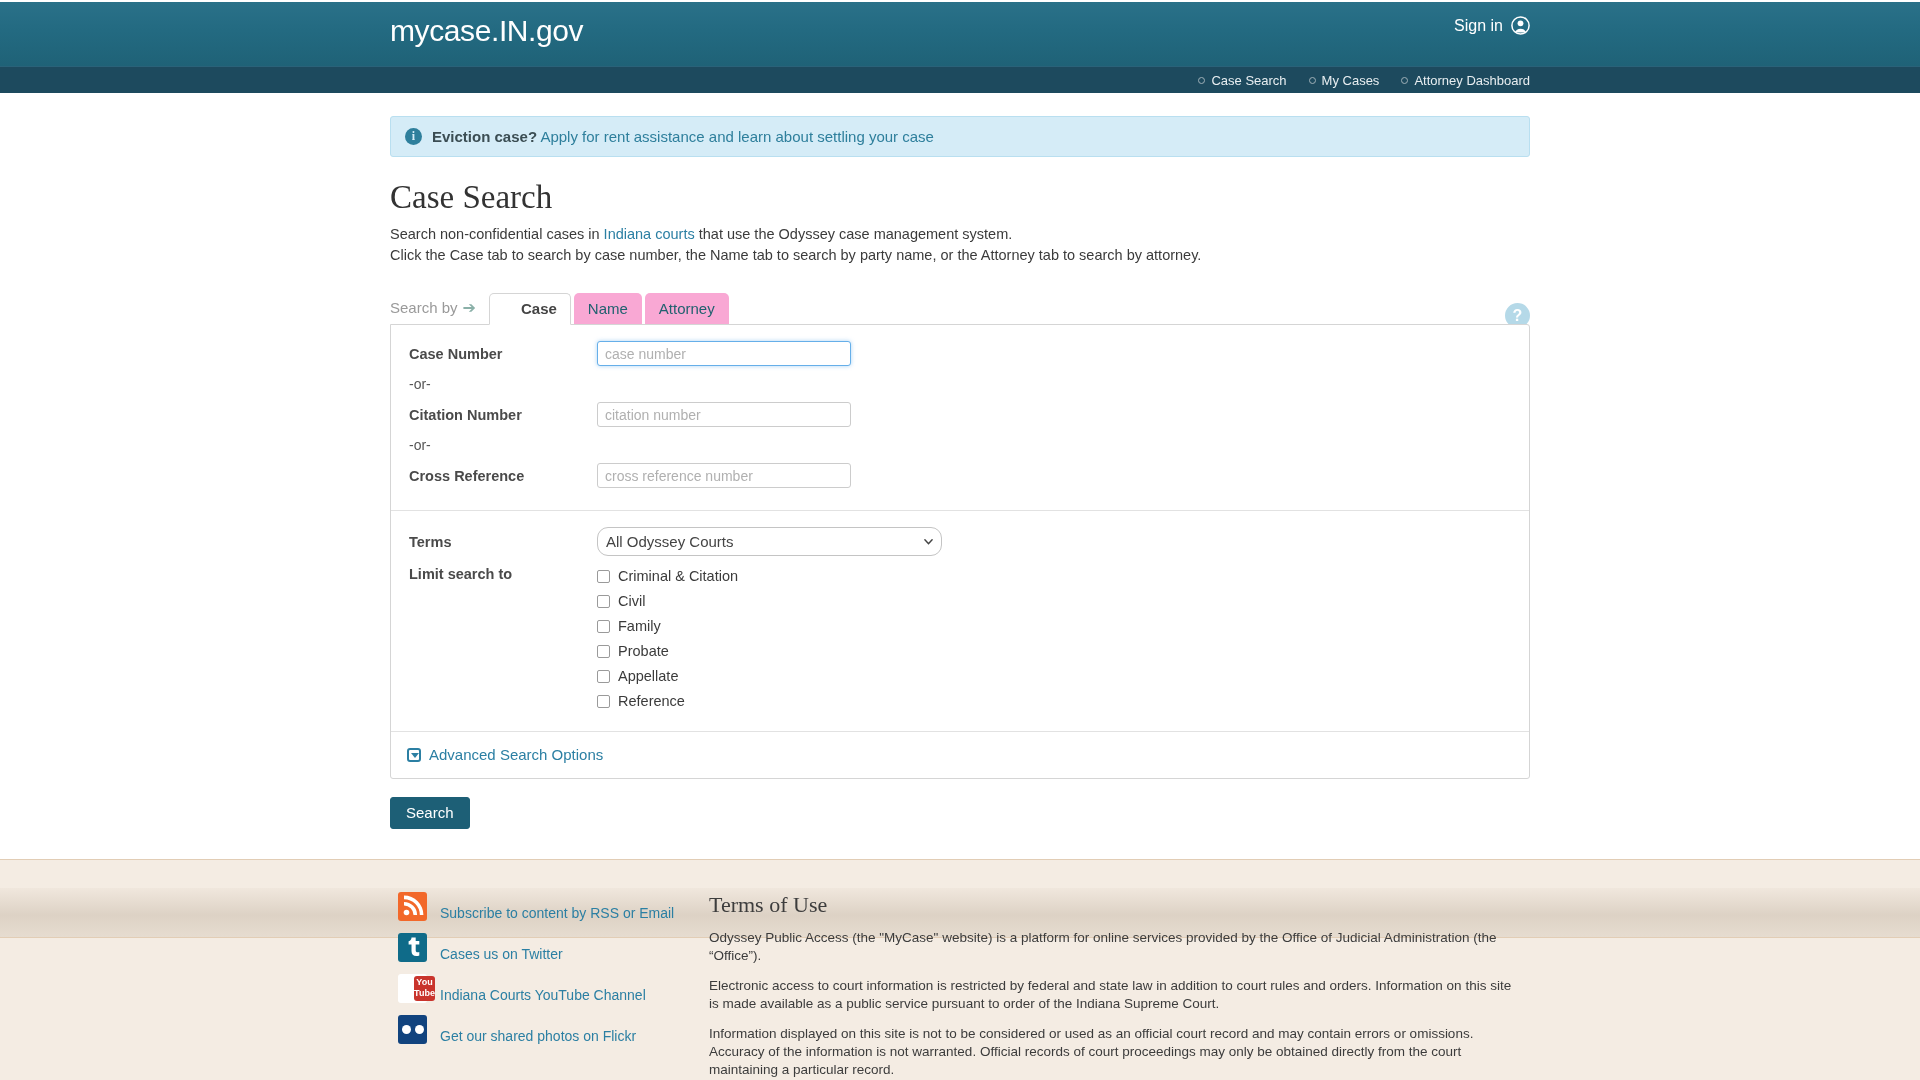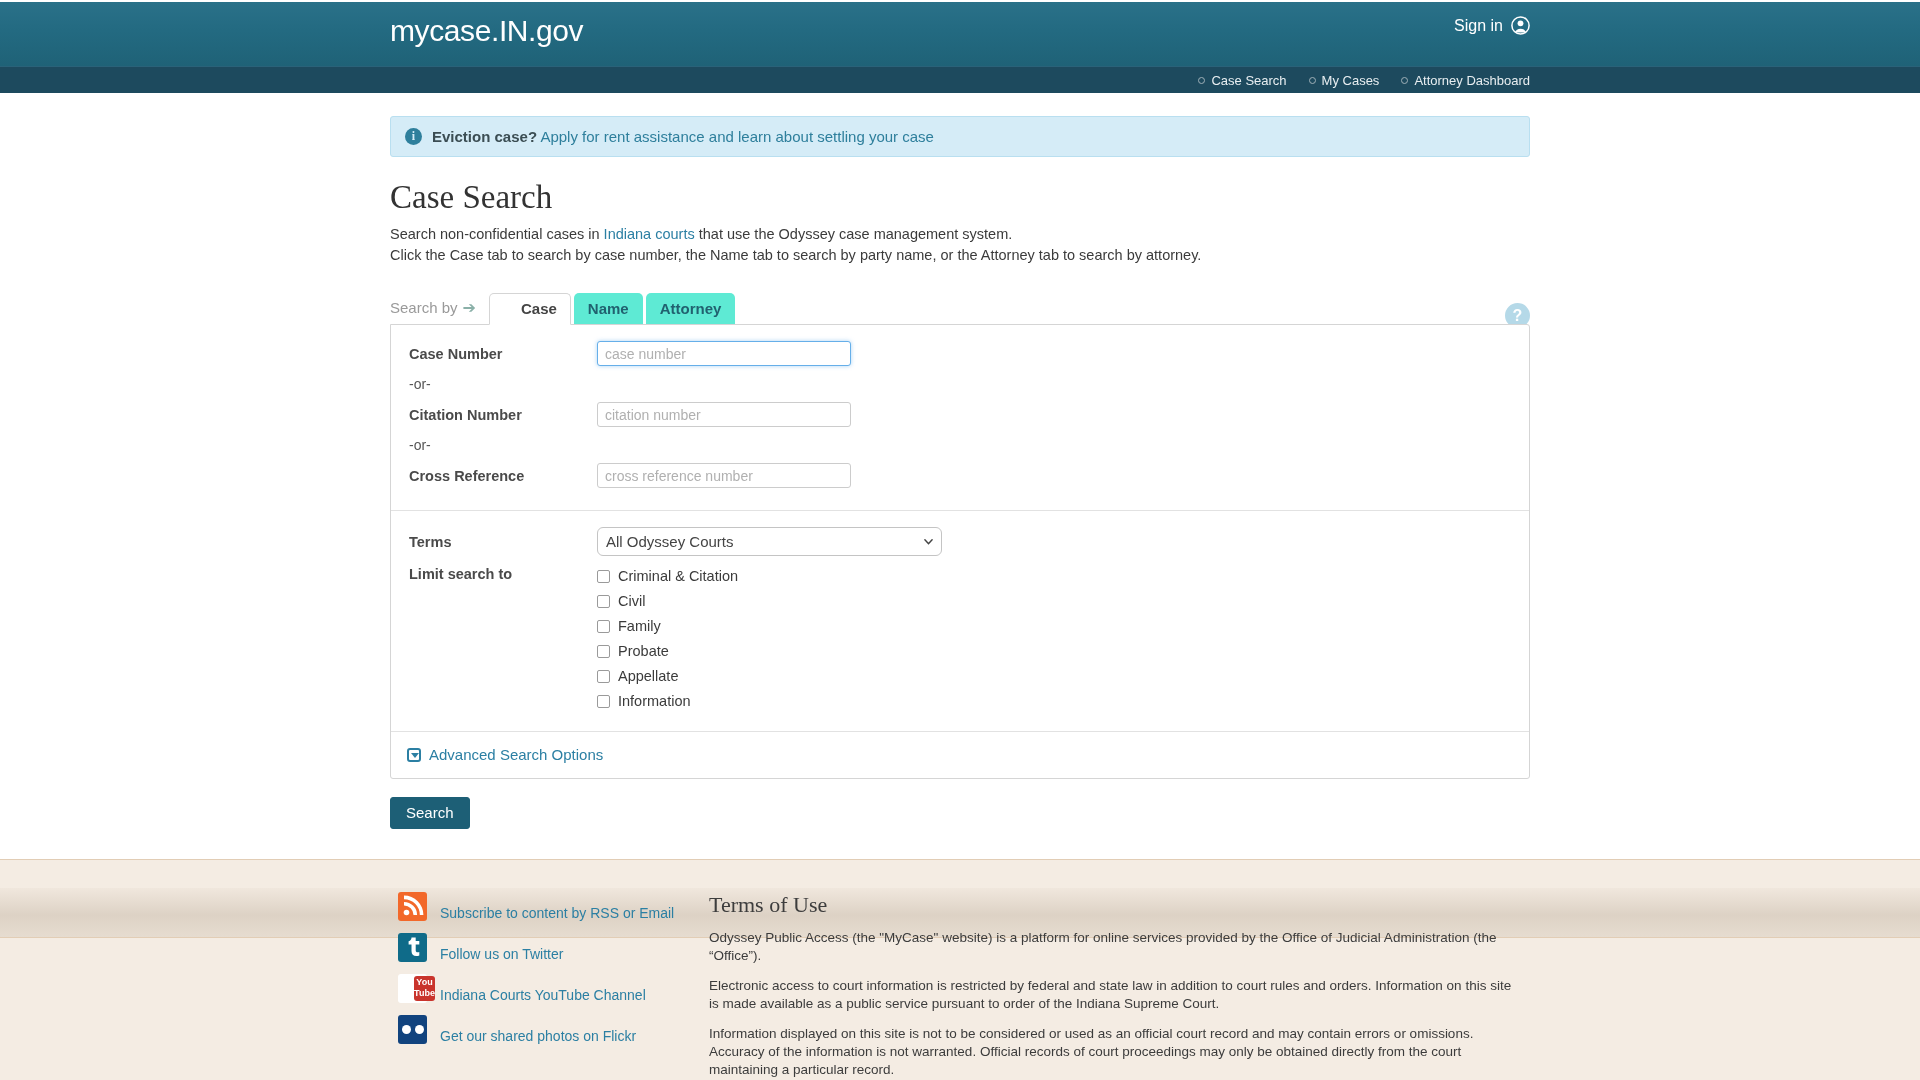--- a/index.html
+++ b/index.html
@@ -165,23 +165,23 @@
   .tabs-arrow { color: #8ab0a8; font-size: 16px; }
   .tab {
     font-size: 15px;
     padding: 7px 14px 6px 14px;
     border-radius: 5px 5px 0 0;
     cursor: pointer;
     white-space: nowrap;
     line-height: 18px;
   }
   .tab.inactive {
-    background: #5eead4;
+    background: #f9a8d4;
     color: #21616f;
-    font-weight: bold;
+    font-weight: normal;
     margin-right: 3px;
   }
   .tab.active {
     background: #ffffff;
     color: #444444;
     font-weight: bold;
     border: 1px solid #d5d5d5;
     border-bottom: 1px solid #ffffff;
     margin-bottom: -1px;
     margin-right: 3px;
@@ -234,21 +234,21 @@
   .txt.focused {
     border-color: #66afe9;
     box-shadow: 0 0 4px rgba(102,175,233,.55);
   }
 
   .select-wrap { position: relative; width: 345px; }
   .sel {
     width: 345px;
     height: 29px;
     border: 1px solid #c4c4c4;
-    border-radius: 6px;
+    border-radius: 11px;
     padding: 3px 26px 3px 8px;
     font-size: 15px;
     color: #444444;
     font-family: "Liberation Sans", sans-serif;
     background: #ffffff;
     -webkit-appearance: none;
     appearance: none;
     outline: none;
     cursor: pointer;
   }
@@ -514,21 +514,21 @@
           <label class="check-item">
             <span class="cb"></span>
             <span>Probate</span>
           </label>
           <label class="check-item">
             <span class="cb"></span>
             <span>Appellate</span>
           </label>
           <label class="check-item">
             <span class="cb"></span>
-            <span>Information</span>
+            <span>Reference</span>
           </label>
         </div>
       </div>
     </div>
 
     <div class="panel-divider"></div>
 
     <div class="adv-row">
       <span class="adv-icon"></span>
       <span class="adv-link">Advanced Search Options</span>
@@ -555,21 +555,21 @@
         </span>
         <span class="social-label">Subscribe to content by RSS or Email</span>
       </div>
 
       <div class="social-row">
         <span class="social-icon ic-twitter">
           <svg width="29" height="29" viewBox="0 0 29 29">
             <path d="M13.5 4.5h4.2v3.4h3.6v3.5h-3.6v5.9c0 1.4.7 2 1.9 2 .7 0 1.3-.15 1.7-.35v3.6c-.8.35-1.9.55-3 .55-3.1 0-4.8-1.8-4.8-5V11.4H10.6V8.3c2.1-.5 2.9-2.1 2.9-3.8z" fill="#ffffff"></path>
           </svg>
         </span>
-        <span class="social-label">Follow us on Twitter</span>
+        <span class="social-label">Cases us on Twitter</span>
       </div>
 
       <div class="social-row">
         <span class="social-icon ic-youtube">
           <span class="yt-box">
             <span>You</span><br>
             <span>Tube</span>
           </span>
         </span>
         <span class="social-label">Indiana Courts YouTube Channel</span>

